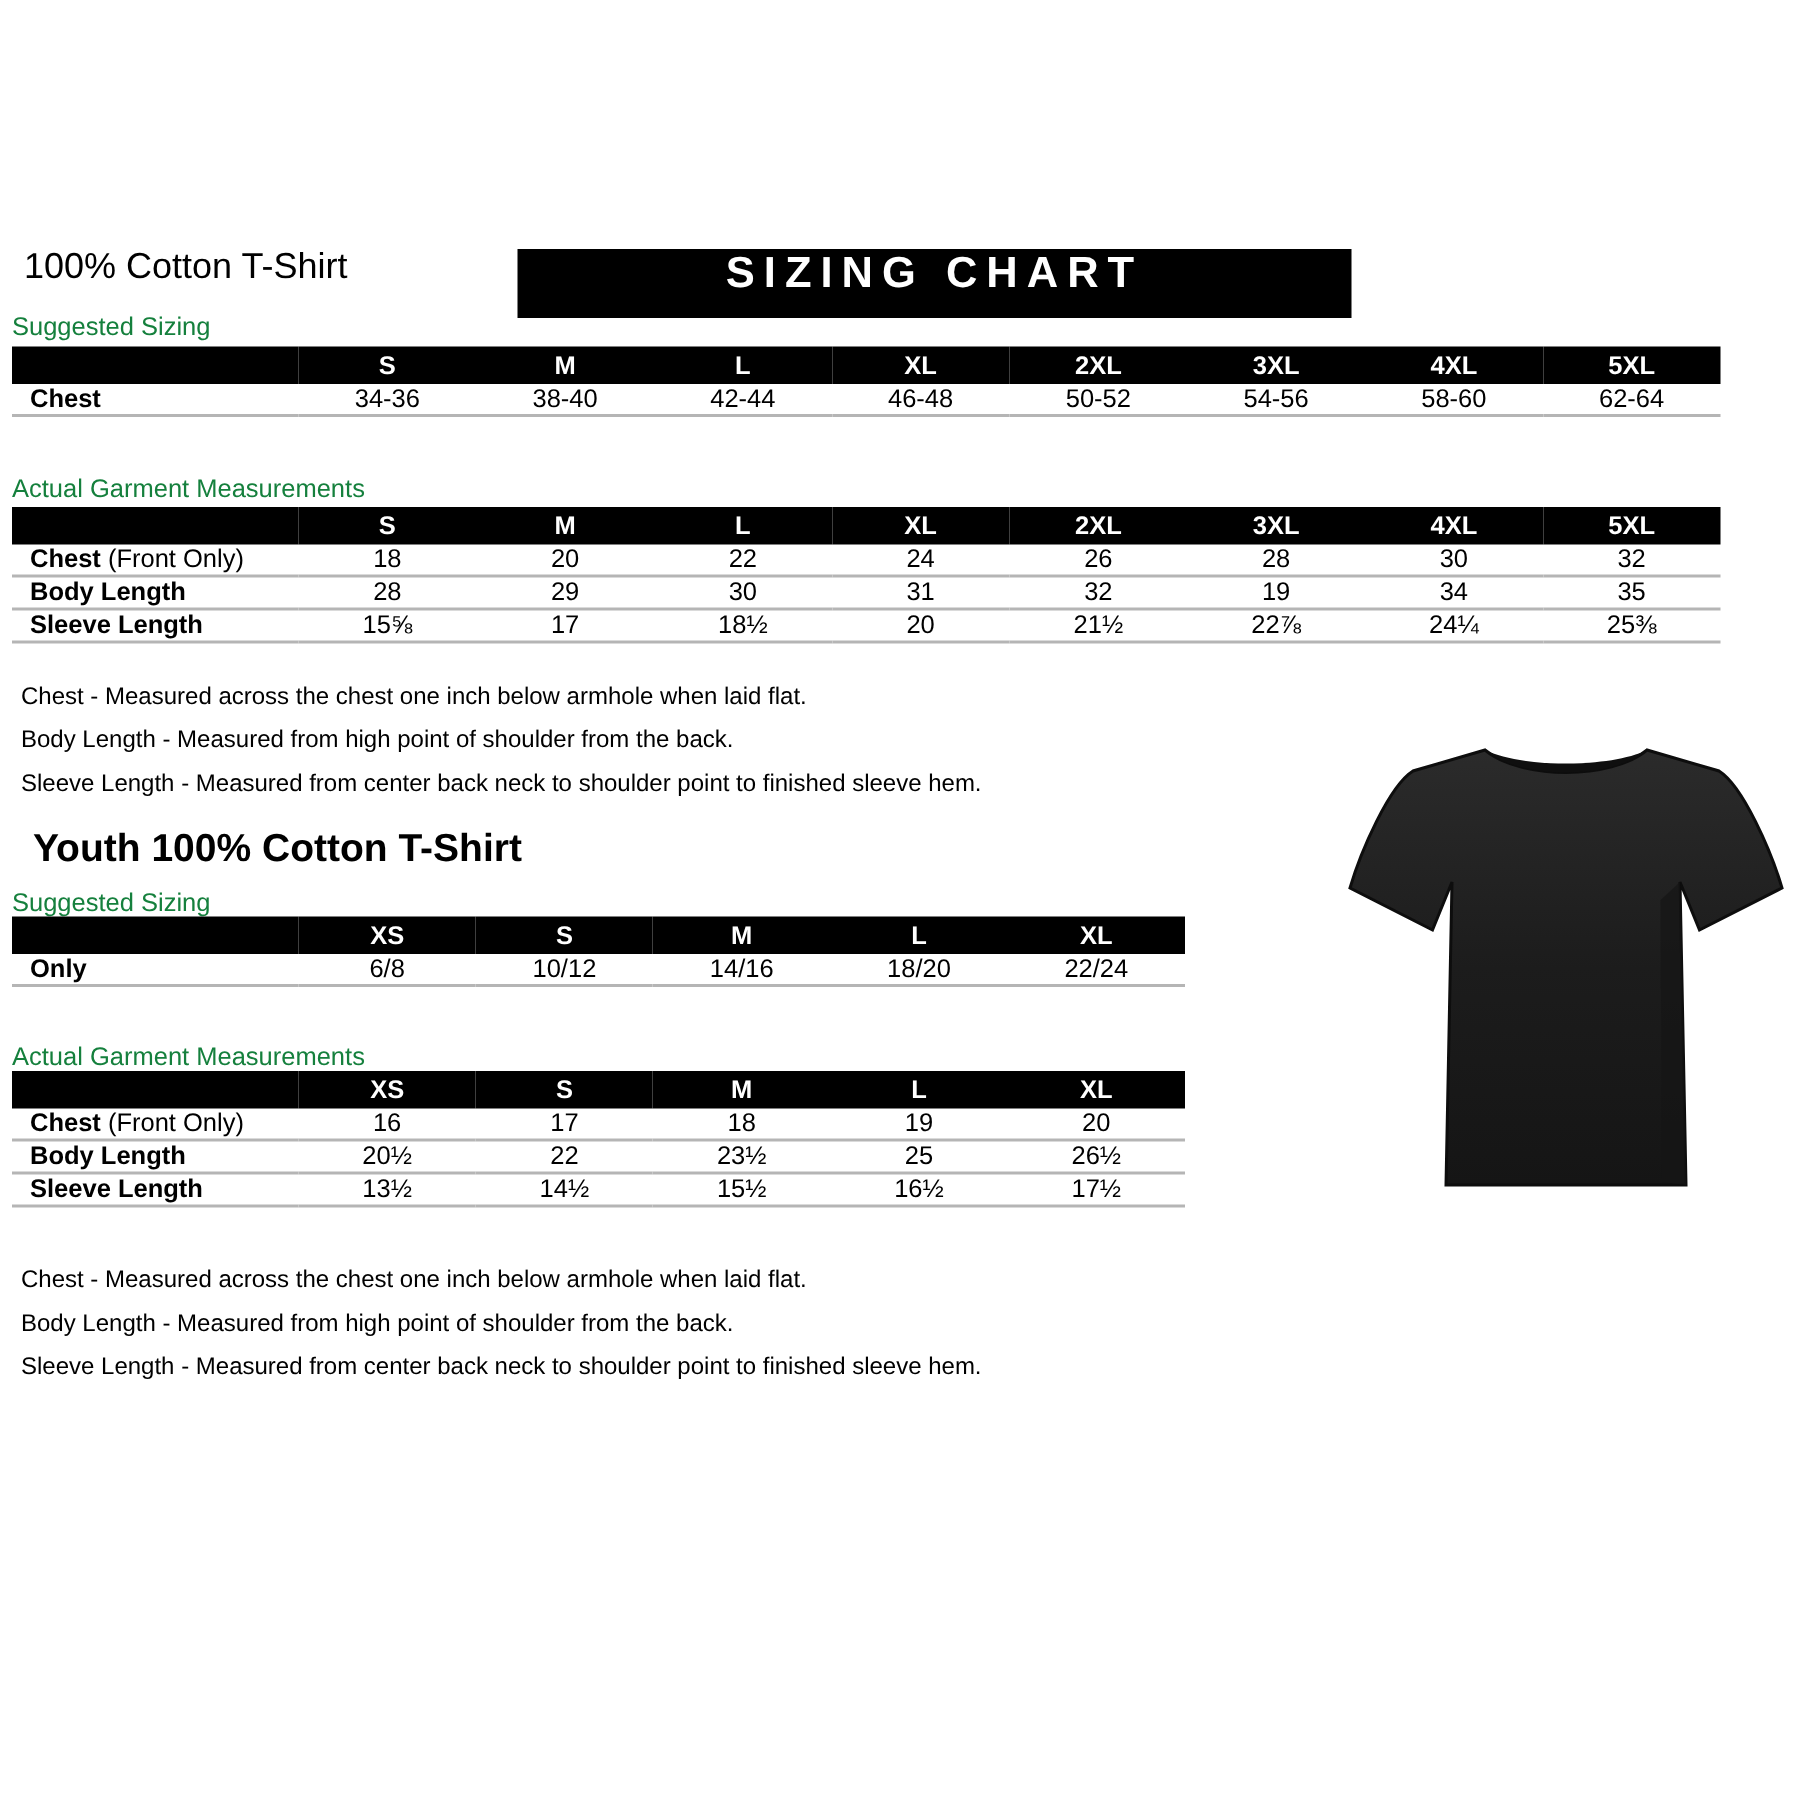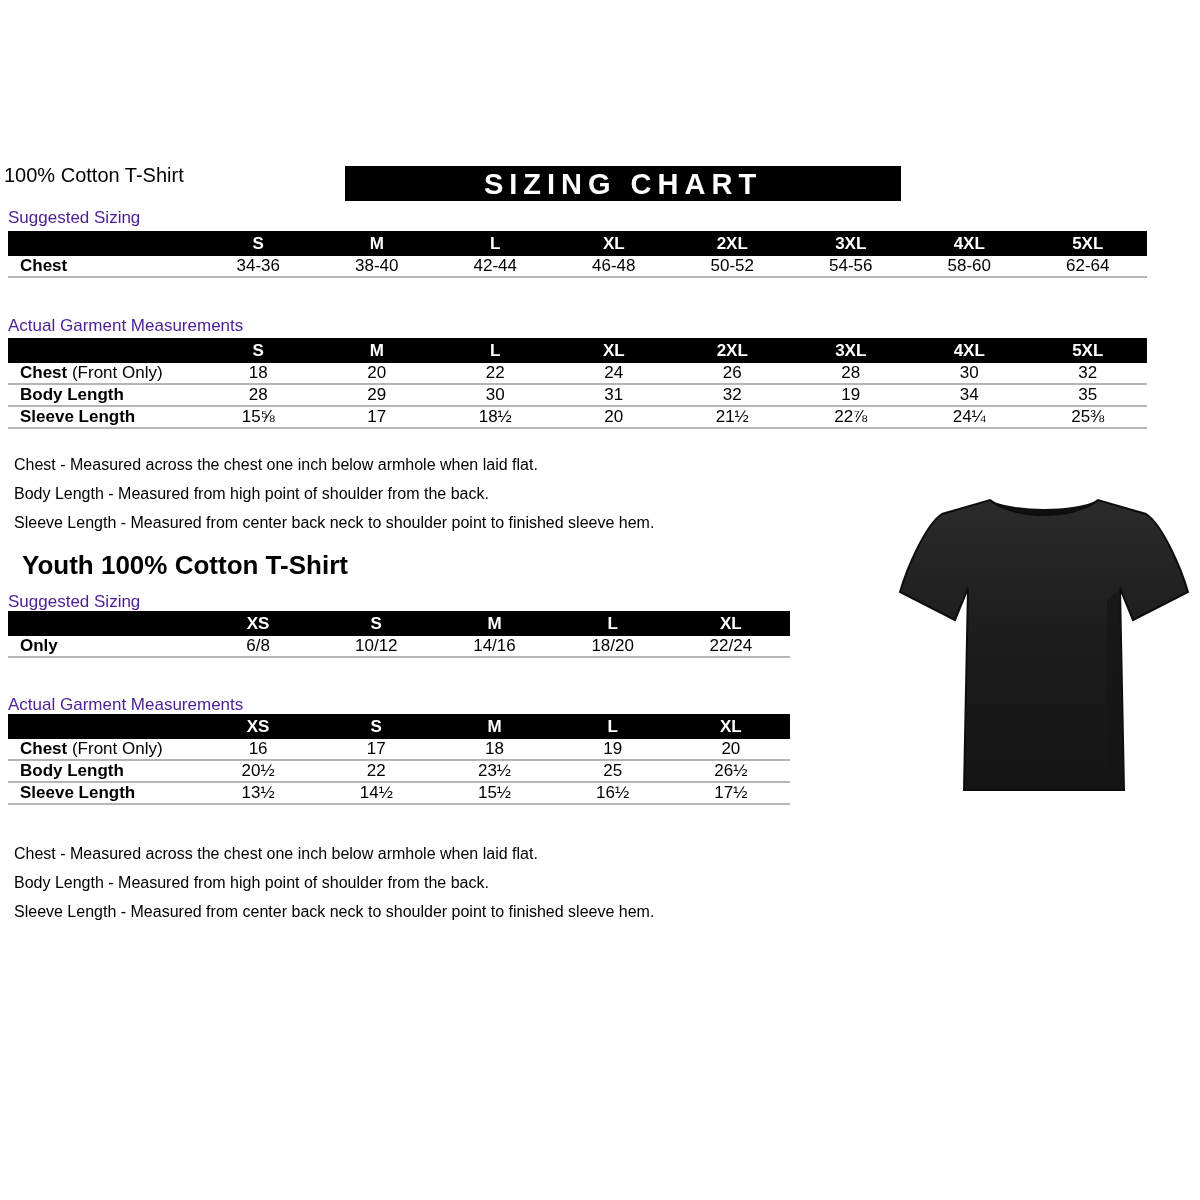--- a/index.html
+++ b/index.html
@@ -4,27 +4,27 @@
 <style>
   * { margin:0; padding:0; box-sizing:border-box; }
   html,body { background:#ffffff; }
   body {
     width:1200px; height:1200px; position:relative;
     font-family:"Liberation Sans", sans-serif; color:#000;
     overflow:hidden;
   }
   .abs { position:absolute; }
 
-  .adult-title { left:4px; top:164px; font-size:20px; font-weight:normal; }
+  .adult-title { left:16px; top:164px; font-size:24px; font-weight:normal; }
   .banner {
-    left:345px; top:166px; width:556px; height:35px;
-    background:#000; color:#fff; display:flex; align-items:flex-end; justify-content:center;
+    left:345px; top:166px; width:556px; height:46px;
+    background:#000; color:#fff; display:flex; align-items:flex-start; justify-content:center;
     font-weight:bold; font-size:29px; letter-spacing:6px;
   }
-  .section-label { font-size:17px; color:#4c1d95; }
+  .section-label { font-size:17px; color:#15803d; }
   .lbl-a-sug { left:8px; top:208px; }
   .lbl-a-act { left:8px; top:316px; }
   .lbl-y-sug { left:8px; top:592px; }
   .lbl-y-act { left:8px; top:695px; }
 
   table { border-collapse:collapse; table-layout:fixed; }
   .tbl-adult { width:1139px; }
   .tbl-youth { width:782px; }
   .t-a-sug { left:8px; top:231px; }
   .t-a-act { left:8px; top:338px; }

